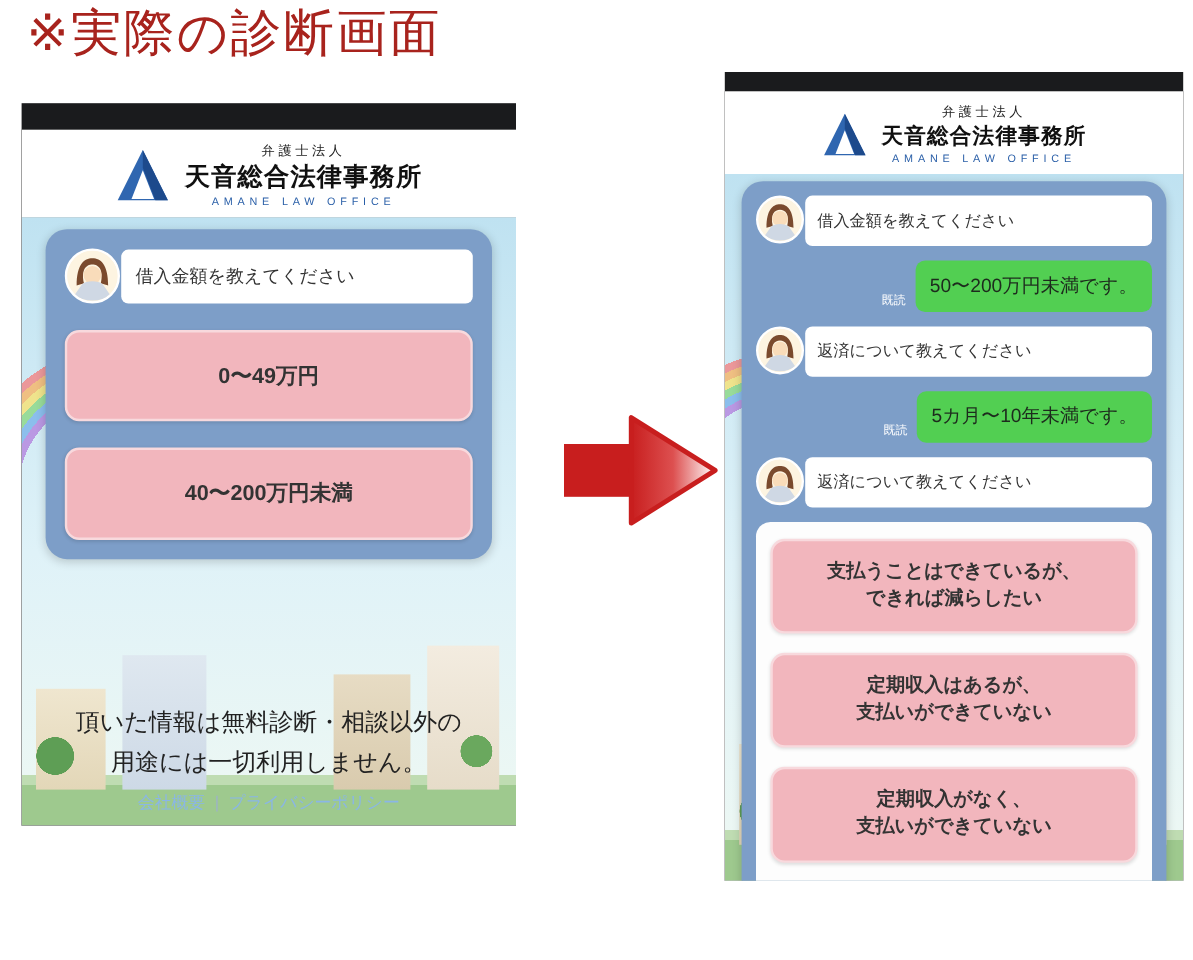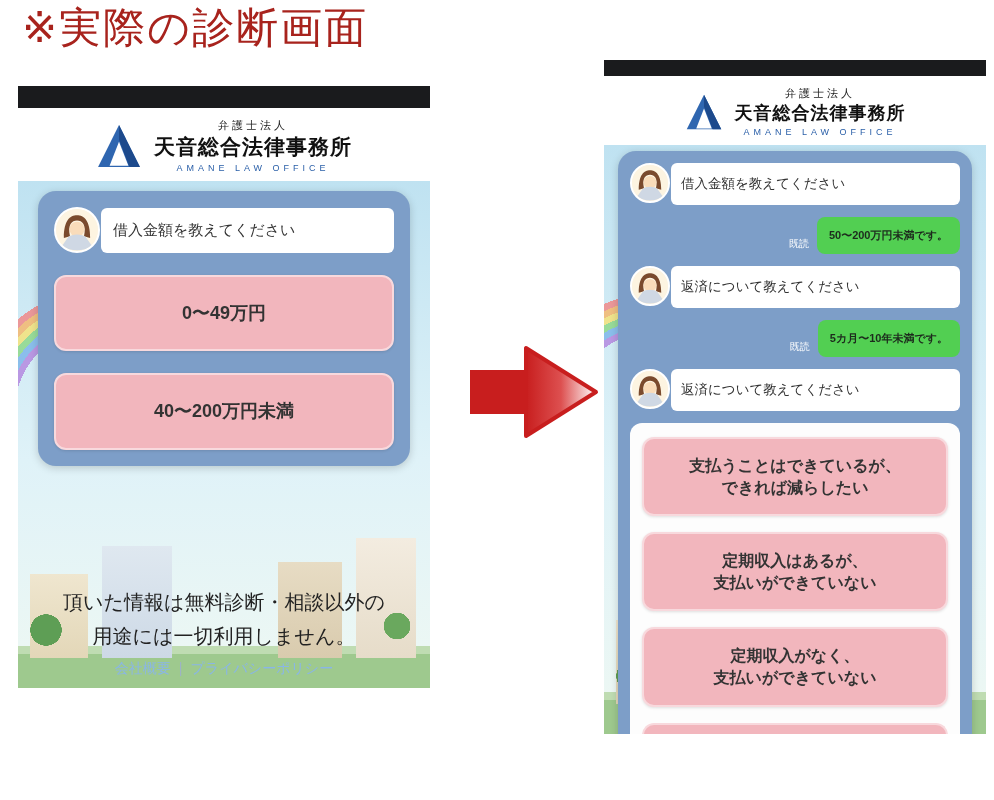--- a/index.html
+++ b/index.html
@@ -70,29 +70,29 @@
   .avatar.small { width:40px; height:40px; }
   .avatar svg { display:block; width:100%; height:100%; }
 
   .q-bubble { flex:1; background:#ffffff; border-radius:6px; padding:13px 12px;
               font-size:15px; color:#333; }
   .right-panel .q-bubble { font-size:13.5px; padding:12px 10px; }
 
   .read-label { font-size:10px; color:#ffffff; margin-right:7px; margin-bottom:3px;
                 flex:0 0 auto; }
   .a-bubble { background:#52cf52; border-radius:8px; padding:11px 12px;
-              font-size:11px; font-weight:700; color:#1d2b1d; max-width:78%; }
+              font-size:16px; font-weight:400; color:#1d2b1d; max-width:78%; }
 
   .opt-btn { display:block; width:100%; margin-top:22px; background:#f2b6bd;
              border:2px solid #f8d9dd; border-radius:12px; padding:24px 8px;
              font-size:18px; font-weight:700; color:#333; text-align:center;
              font-family:inherit; white-space:pre-line; line-height:1.35; cursor:pointer;
              box-shadow:0 1px 3px rgba(0,0,0,.12); }
   .opts-card { background:#fdfdfd; border-radius:12px; padding:14px 12px 0;
-               margin-top:2px; }
+               margin-top:2px;font-family:Liberation Mono, monospace; }
   .opts-card .opt-btn { margin-top:0; margin-bottom:16px; padding:16px 6px;
                         font-size:16px; }
   .opt-partial { height:26px; background:#f2b6bd; border:2px solid #f8d9dd;
                  border-bottom:none; border-radius:12px 12px 0 0; }
 
   
   .disclaimer { position:absolute; left:0; right:0; top:404px; text-align:center;
                 font-size:20px; color:#222; line-height:1.7; white-space:pre-line;
                 z-index:2; }
   .footer-links { position:absolute; left:0; right:0; bottom:10px; text-align:center;

